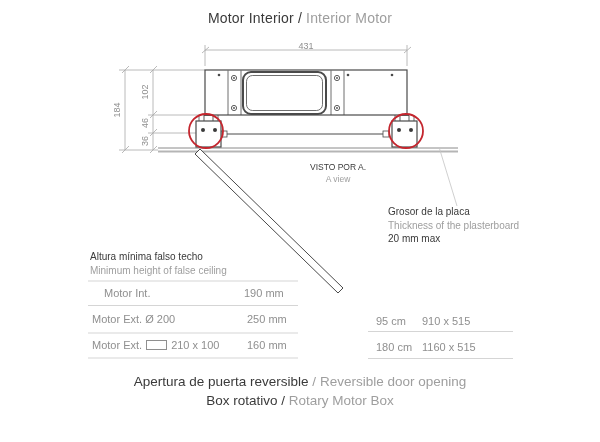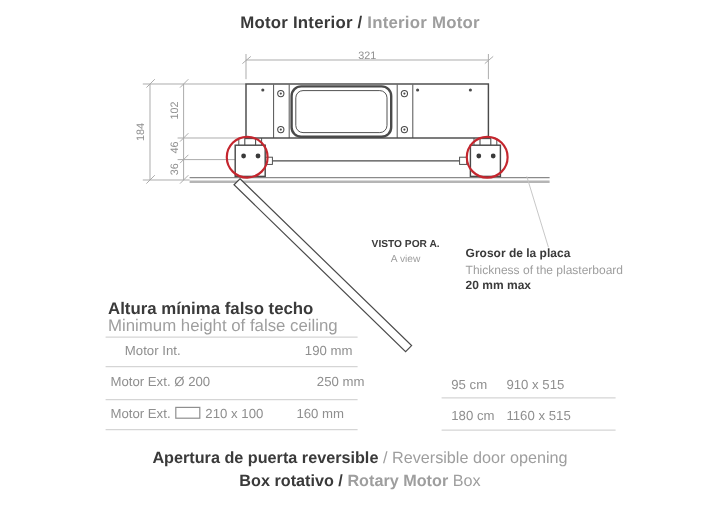--- a/index.html
+++ b/index.html
@@ -2,28 +2,28 @@
 <html><head>
 <meta charset="utf-8">
 <style>
   html,body{margin:0;padding:0;background:#fff;}
   .stage{position:relative;width:600px;height:442px;background:#fff;overflow:hidden;
          font-family:"Liberation Sans",sans-serif;}
   .abs{position:absolute;}
   .ctr{text-align:center;}
   .t-dark{color:#3a3a3a;}
   .t-gray{color:#9e9e9e;}
-  .b{font-weight:bold;}
+  .b{font-weight:normal;}
   .title{top:10px;left:0;width:600px;font-size:14px;letter-spacing:.2px;}
   .title .sep{margin:0 4px;}
   .dimlab{font-size:9px;color:#8f8f8f;}
   .rot{transform:rotate(-90deg);transform-origin:center center;}
-  .visto{left:292px;top:161px;width:92px;font-size:8.5px;line-height:12px;margin-top:36px;}
+  .visto{left:292px;top:161px;width:92px;font-size:8.5px;line-height:12px;}
   .grosor{left:388px;top:205px;font-size:10px;line-height:13.5px;}
-  .tblhead{font-size:14px;line-height:14px;}
+  .tblhead{font-size:10px;line-height:14px;}
   .rowtext{font-size:11px;color:#8f8f8f;}
   .rect-ico{display:inline-block;width:19px;height:8px;border:1px solid #8f8f8f;
             margin:0 4px;vertical-align:-1px;}
   .footer1{top:374px;left:0;width:600px;font-size:13.5px;}
   .footer2{top:393px;left:0;width:600px;font-size:13.5px;}
   svg{display:block;}
 </style>
 </head>
 <body>
 
@@ -119,21 +119,21 @@
     <g stroke="#d5d5d5" stroke-width="1">
       <line x1="368" y1="331.5" x2="513" y2="331.5"></line>
       <line x1="368" y1="358.5" x2="513" y2="358.5"></line>
     </g>
   </svg>
 
   <div class="abs title ctr b">
     <span class="t-dark">Motor Interior</span><span class="t-dark sep">/</span><span class="t-gray">Interior Motor</span>
   </div>
 
-  <div class="abs dimlab ctr" style="left:205px;top:41px;width:202px">321</div>
+  <div class="abs dimlab ctr" style="left:205px;top:41px;width:202px">431</div>
   <div class="abs dimlab ctr rot" style="left:105px;top:105px;width:24px">184</div>
   <div class="abs dimlab ctr rot" style="left:133px;top:87px;width:24px">102</div>
   <div class="abs dimlab ctr rot" style="left:133px;top:118px;width:24px">46</div>
   <div class="abs dimlab ctr rot" style="left:133px;top:136px;width:24px">36</div>
 
   <div class="abs visto ctr">
     <div class="b t-dark">VISTO POR A.</div>
     <div class="t-gray">A view</div>
   </div>
 
@@ -141,23 +141,23 @@
     <div class="b t-dark">Grosor de la placa</div>
     <div class="t-gray">Thickness of the plasterboard</div>
     <div class="b t-dark">20 mm max</div>
   </div>
 
   <div class="abs tblhead" style="left:90px;top:250px">
     <div class="b t-dark">Altura mínima falso techo</div>
     <div class="t-gray">Minimum height of false ceiling</div>
   </div>
   <div class="abs rowtext" style="left:104px;top:287px">Motor Int.</div>
-  <div class="abs rowtext" style="left:254px;top:287px">190 mm</div>
+  <div class="abs rowtext" style="left:244px;top:287px">190 mm</div>
   <div class="abs rowtext" style="left:92px;top:313px">Motor Ext. Ø 200</div>
-  <div class="abs rowtext" style="left:264px;top:313px">250 mm</div>
+  <div class="abs rowtext" style="left:247px;top:313px">250 mm</div>
   <div class="abs rowtext" style="left:92px;top:339px">
     <span>Motor Ext.</span><span class="rect-ico"></span><span>210 x 100</span>
   </div>
   <div class="abs rowtext" style="left:247px;top:339px">160 mm</div>
 
   <div class="abs rowtext" style="left:376px;top:315px">95 cm</div>
   <div class="abs rowtext" style="left:422px;top:315px">910 x 515</div>
   <div class="abs rowtext" style="left:376px;top:341px">180 cm</div>
   <div class="abs rowtext" style="left:422px;top:341px">1160 x 515</div>
 

